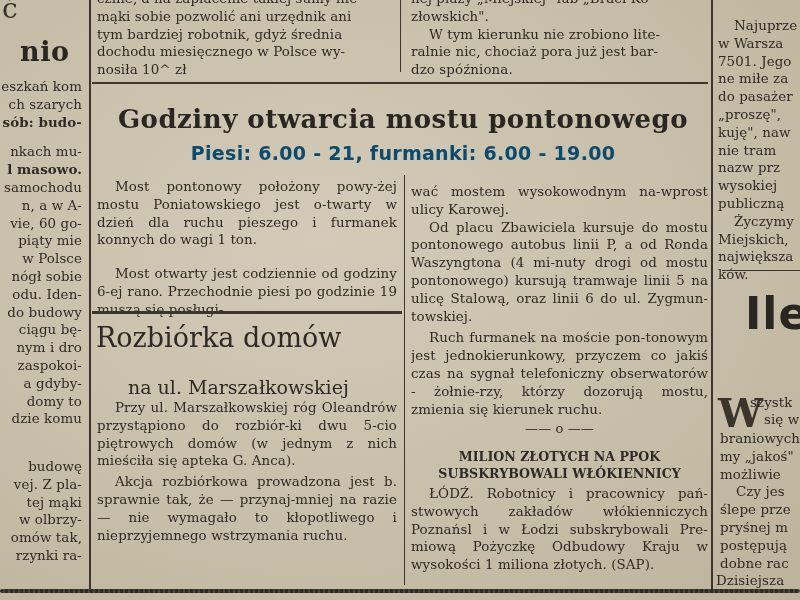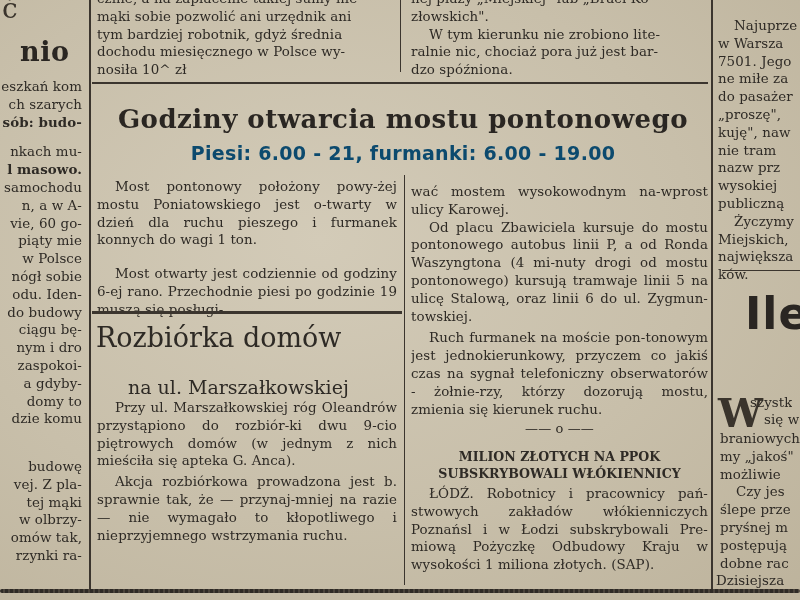--- a/index.html
+++ b/index.html
@@ -101,21 +101,21 @@
 <div class="col txt" style="left:411px; top:183px; width:297px;">
   <p>wać mostem wysokowodnym na-wprost ulicy Karowej.</p>
   <p class="ind">Od placu Zbawiciela kursuje do mostu pontonowego autobus linii P, a od Ronda Waszyngtona (4 mi-nuty drogi od mostu pontonowego) kursują tramwaje linii 5 na ulicę Stalową, oraz linii 6 do ul. Zygmun-towskiej.</p>
   <p class="ind" style="margin-top:4px;">Ruch furmanek na moście pon-tonowym jest jednokierunkowy, przyczem co jakiś czas na sygnał telefoniczny obserwatorów - żołnie-rzy, którzy dozorują mostu, zmienia się kierunek ruchu.</p>
   <div class="divider" style="margin-top:2px;">—— o ——</div>
 </div>
 
 <div class="head3" style="position:absolute; left:96px; top:322px;">Rozbiórka domów</div>
 <div class="head4" style="position:absolute; left:97px; top:376px;margin-left:31px;">na ul. Marszałkowskiej</div>
 <div class="col txt" style="left:97px; top:399px; width:300px;">
-  <p class="ind">Przy ul. Marszałkowskiej róg Oleandrów przystąpiono do rozbiór-ki dwu 9-cio piętrowych domów (w jednym z nich mieściła się apteka G. Anca).</p>
+  <p class="ind">Przy ul. Marszałkowskiej róg Oleandrów przystąpiono do rozbiór-ki dwu 5-cio piętrowych domów (w jednym z nich mieściła się apteka G. Anca).</p>
   <p class="ind" style="margin-top:3px;">Akcja rozbiórkowa prowadzona jest b. sprawnie tak, że — przynaj-mniej na razie — nie wymagało to kłopotliwego i nieprzyjemnego wstrzymania ruchu.</p>
 </div>
 
 <div class="head5" style="position:absolute; left:411px; top:448px; width:297px;">
   <div>MILION ZŁOTYCH NA PPOK</div>
   <div>SUBSKRYBOWALI WŁÓKIENNICY</div>
 </div>
 <div class="col txt" style="left:411px; top:485px; width:297px;">
   <p class="ind">ŁÓDŹ. Robotnicy i pracownicy pań-stwowych zakładów włókienniczych Poznańsl i w Łodzi subskrybowali Pre-miową Pożyczkę Odbudowy Kraju w wysokości 1 miliona złotych. (SAP).</p>
 </div>

